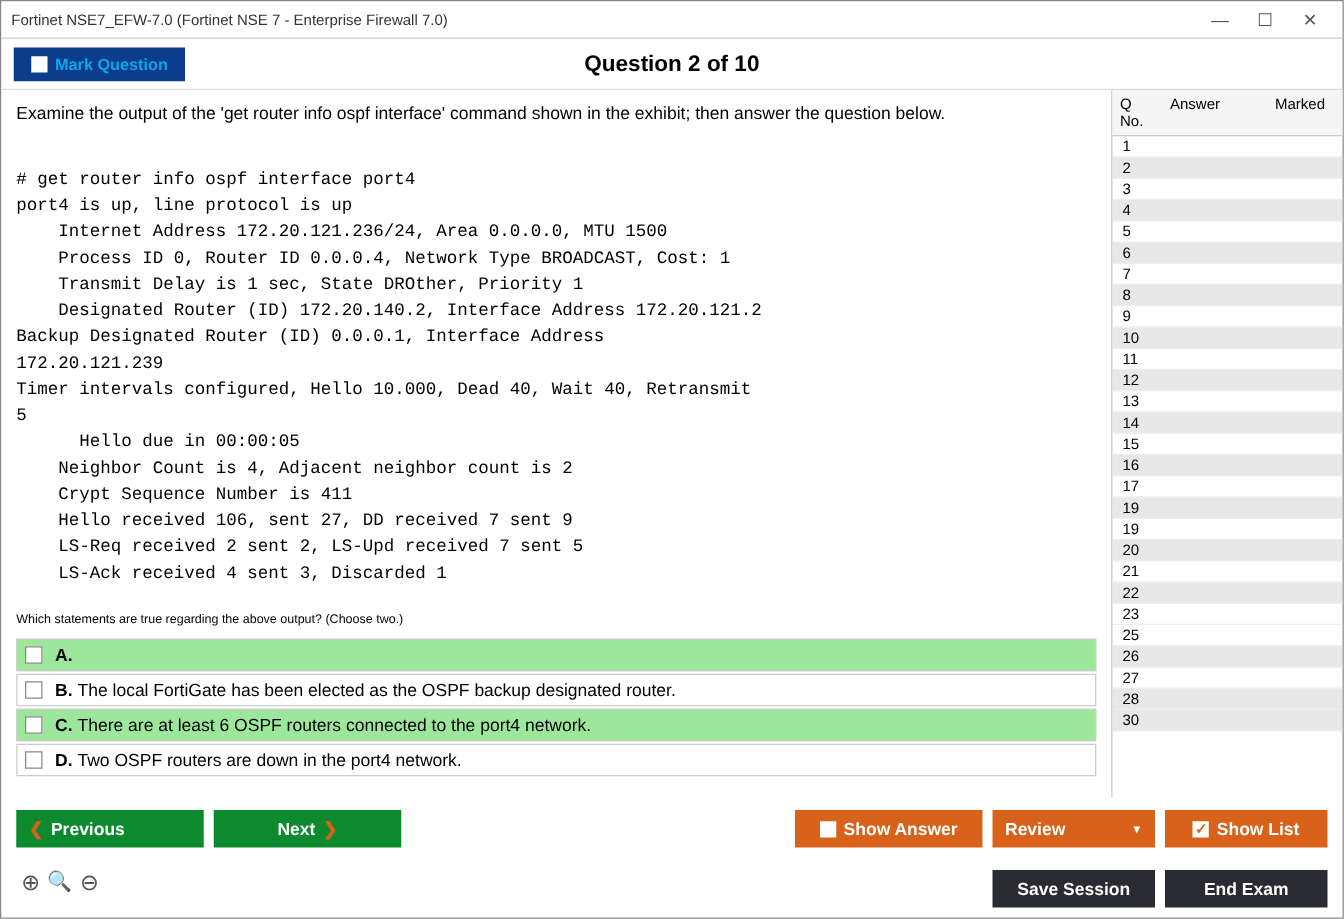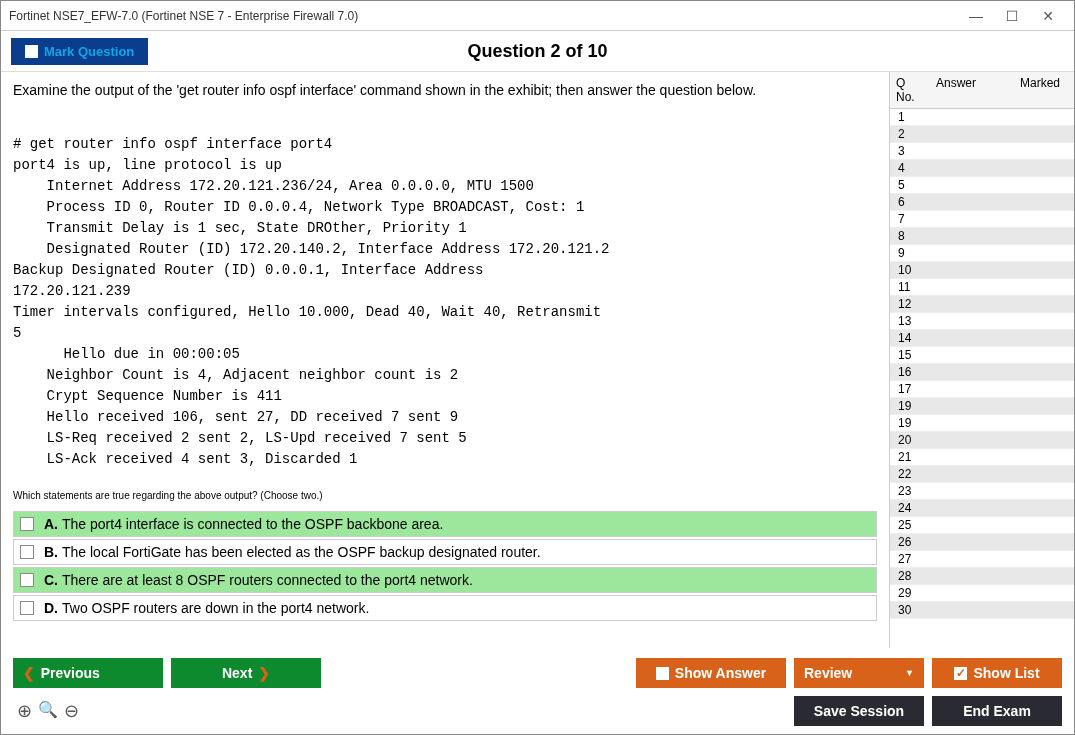--- a/index.html
+++ b/index.html
@@ -36,21 +36,21 @@
 .btnrow { display: flex; align-items:center; gap: 8px;}
 .btn { border: none; color: #fff; font-weight: bold; font-size: 14px; padding: 7px 14px; cursor: pointer; display:flex; align-items:center; justify-content:center; gap:6px; }
 .green { background: #0d8a2e; }
 .orange { background: #d8621a; }
 .dark { background: #2a2a32; }
 .btn.prev { width: 150px; justify-content:flex-start; padding-left:10px;}
 .btn.next { width: 150px; }
 .btn.show { width: 150px; }
 .btn.review { width:130px; justify-content:space-between; padding:7px 10px;gap:36px;}
 .btn.list { width: 130px; }
-.btn.save, .btn.end { width: 130px; }
+.btn.save, .btn.end { width: 130px; margin-top: 10px; }
 .chevL { color: #d8621a; font-weight:bold;}
 .chevR { color: #d8621a; font-weight:bold;}
 .sqw { width:13px; height:13px; background:#fff; display:inline-block;}
 .sqc { width:13px; height:13px; background:#fff; display:inline-flex; align-items:center; justify-content:center; color:#d8621a; font-size:12px; font-weight:bold;}
 .zoom { display:flex; gap:6px; color:#555; font-size:18px; padding-left:4px;}
 .zoom span { cursor:pointer; }
 .spacer-flex { flex:1; }
 </style>
 </head>
 <body>
@@ -89,31 +89,30 @@
     Neighbor Count is 4, Adjacent neighbor count is 2
     Crypt Sequence Number is 411
     Hello received 106, sent 27, DD received 7 sent 9
     LS-Req received 2 sent 2, LS-Upd received 7 sent 5
     LS-Ack received 4 sent 3, Discarded 1</div>
       <div class="subprompt">Which statements are true regarding the above output? (Choose two.)</div>
       <div class="options" id="options">
           <div class="opt correct">
             <span class="cb"></span>
             <span class="lt">A.</span>
-            <span>The port4 interface is connected to the OSPF backbone area.</span>
           </div>
           <div class="opt">
             <span class="cb"></span>
             <span class="lt">B.</span>
             <span>The local FortiGate has been elected as the OSPF backup designated router.</span>
           </div>
           <div class="opt correct">
             <span class="cb"></span>
             <span class="lt">C.</span>
-            <span>There are at least 8 OSPF routers connected to the port4 network.</span>
+            <span>There are at least 6 OSPF routers connected to the port4 network.</span>
           </div>
           <div class="opt">
             <span class="cb"></span>
             <span class="lt">D.</span>
             <span>Two OSPF routers are down in the port4 network.</span>
           </div>
         </div>
     </div>
 
     <div class="side">
@@ -185,37 +184,31 @@
           </div>
           <div class="srow">
             <div class="c1">21</div>
           </div>
           <div class="srow alt">
             <div class="c1">22</div>
           </div>
           <div class="srow">
             <div class="c1">23</div>
           </div>
-          <div class="srow alt">
-            <div class="c1">24</div>
-          </div>
           <div class="srow">
             <div class="c1">25</div>
           </div>
           <div class="srow alt">
             <div class="c1">26</div>
           </div>
           <div class="srow">
             <div class="c1">27</div>
           </div>
           <div class="srow alt">
             <div class="c1">28</div>
-          </div>
-          <div class="srow">
-            <div class="c1">29</div>
           </div>
           <div class="srow alt">
             <div class="c1">30</div>
           </div>
         </div>
     </div>
   </div>
 
   <div class="footer">
     <div class="btnrow">

